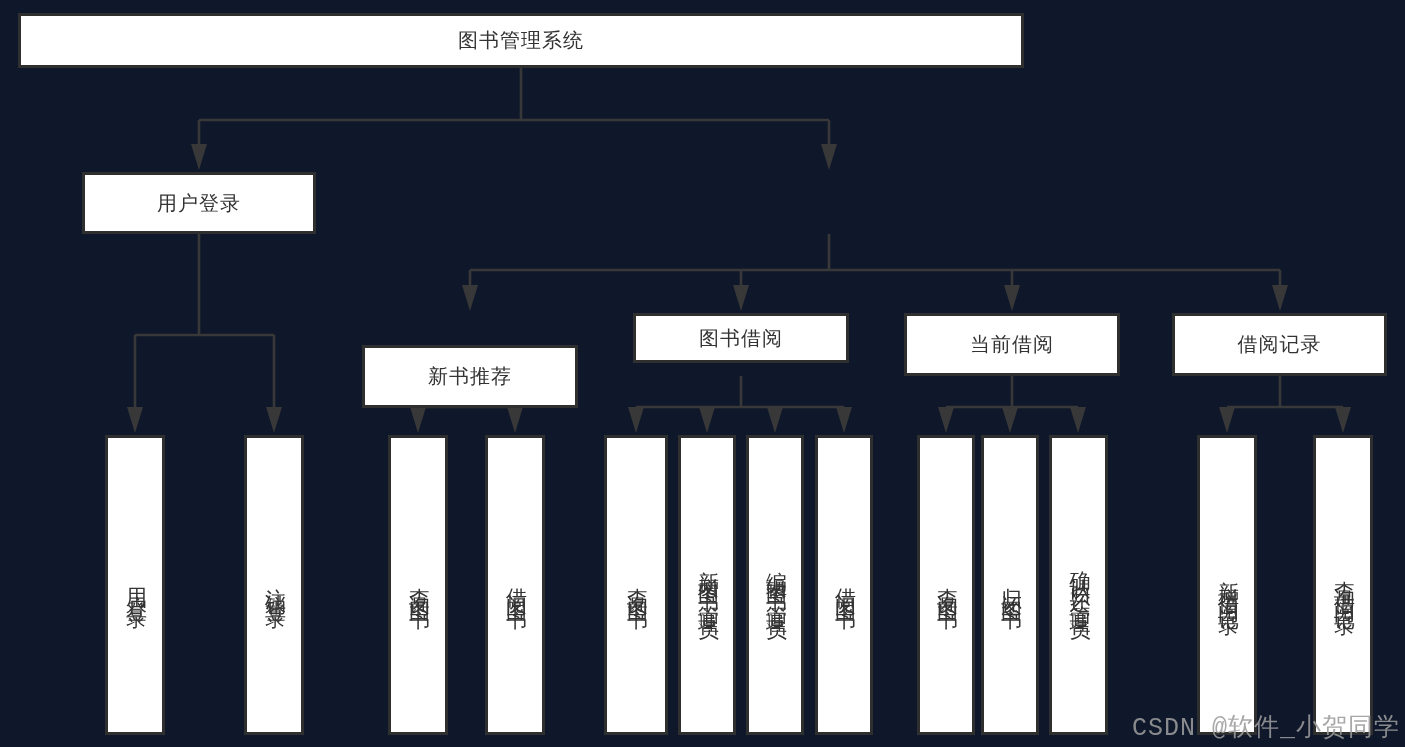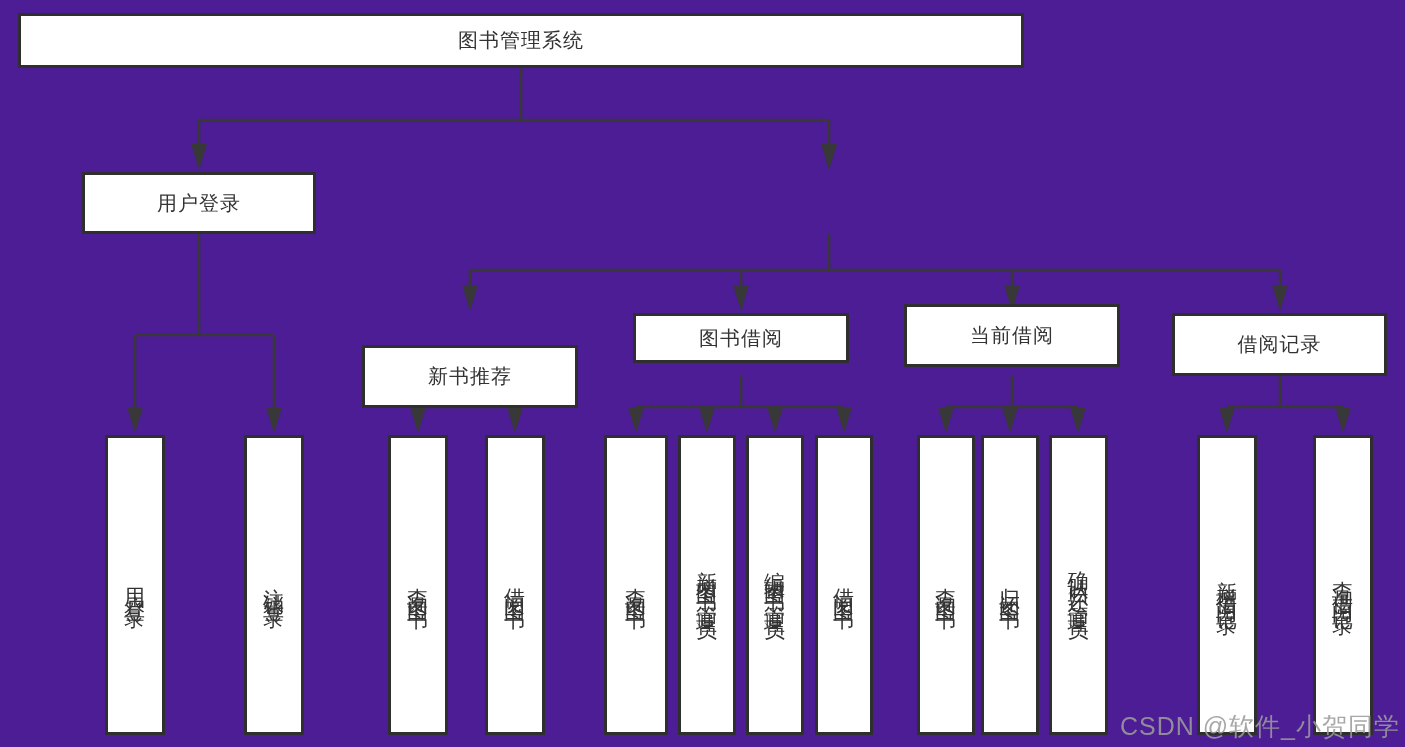--- a/index.html
+++ b/index.html
@@ -4,23 +4,23 @@
 <style>
   html, body {
     margin: 0;
     padding: 0;
     background: #ffffff;
   }
   .stage {
     position: relative;
     width: 1405px;
     height: 747px;
-    background: #4c1d95;
+    background: #0f172a;
     overflow: hidden;
-    font-family: Liberation Sans, sans-serif;
+    font-family: Liberation Mono, monospace;
   }
   .wires {
     position: absolute;
     left: 0;
     top: 0;
     width: 1405px;
     height: 747px;
     pointer-events: none;
   }
   .node {
@@ -121,21 +121,21 @@
   <div class="node" style="left:82px; top:172px; width:234px; height:62px;">
     <span>用户登录</span>
   </div>
 
   <div class="node" style="left:362px; top:313px; width:216px; height:63px;margin-top:32px;">
     <span>新书推荐</span>
   </div>
   <div class="node" style="left:633px; top:313px; width:216px; height:50px;">
     <span>图书借阅</span>
   </div>
-  <div class="node" style="left:904px; top:304px; width:216px; height:63px;">
+  <div class="node" style="left:904px; top:313px; width:216px; height:63px;">
     <span>当前借阅</span>
   </div>
   <div class="node" style="left:1172px; top:313px; width:215px; height:63px;">
     <span>借阅记录</span>
   </div>
 
   <div class="vnode" style="left:105px; top:435px; width:60px; height:300px;">
     <span class="vlabel">用户登录</span>
   </div>
   <div class="vnode" style="left:244px; top:435px; width:60px; height:300px;">

